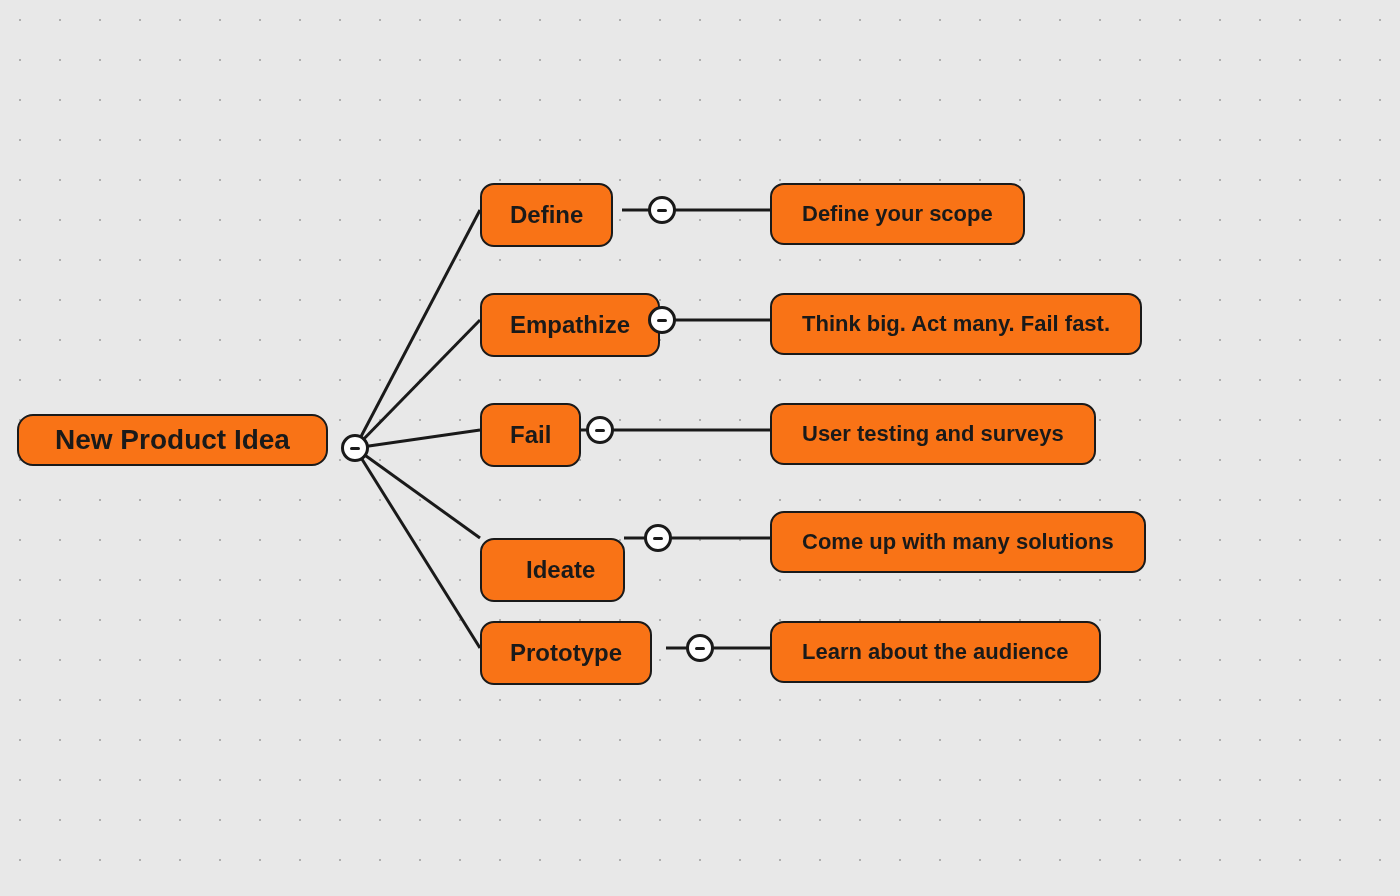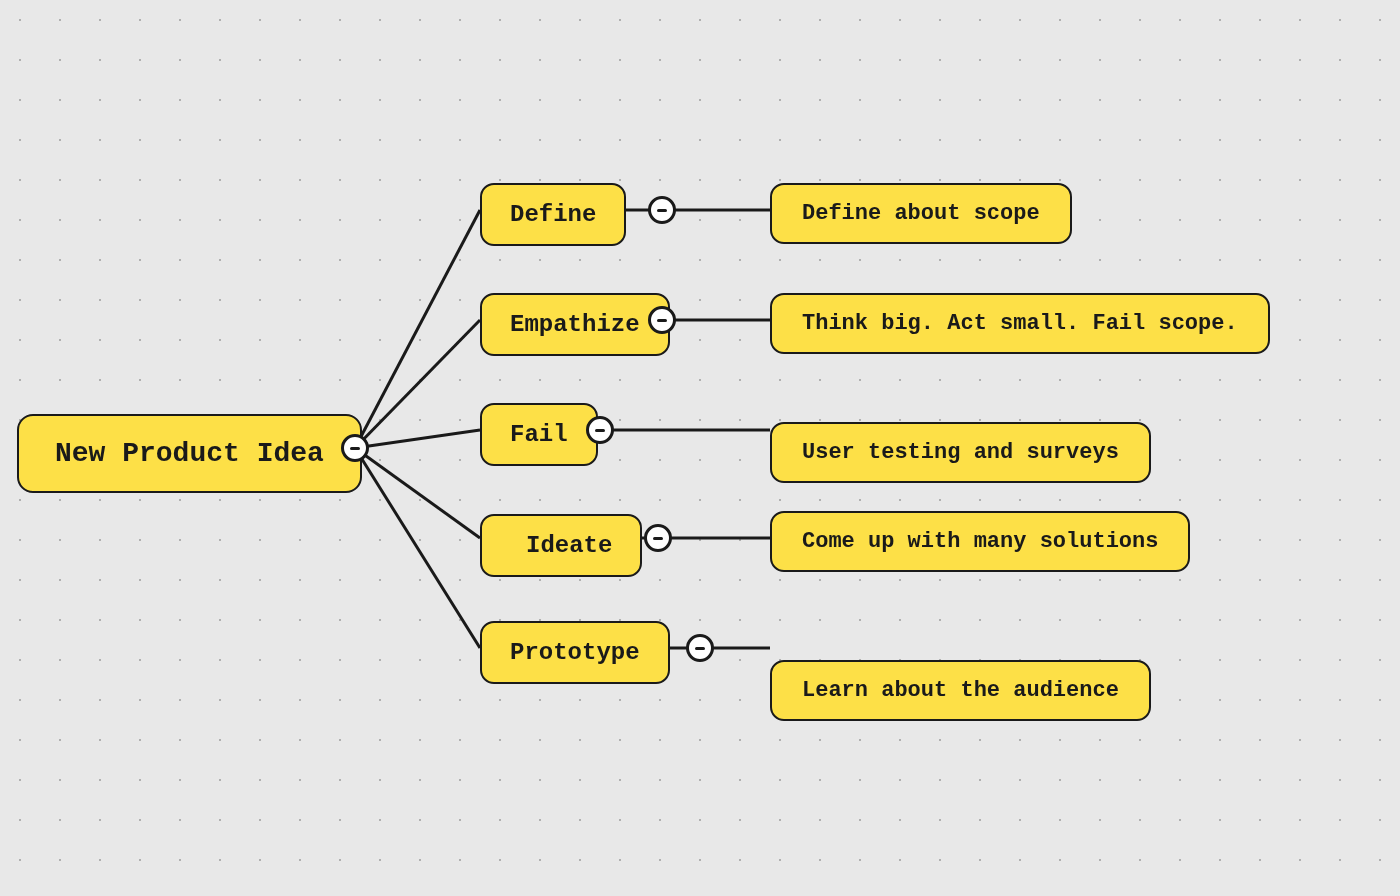--- a/index.html
+++ b/index.html
@@ -18,35 +18,34 @@
     svg#mindmap {
       position: absolute;
       top: 0;
       left: 0;
       width: 1400px;
       height: 896px;
     }
 
     .node-box {
       position: absolute;
-      background: #fde047;
+      background: #f97316;
       border: 2.5px solid #1a1a1a;
       border-radius: 14px;
       display: flex;
       align-items: center;
       justify-content: center;
       font-weight: 900;
       color: #1a1a1a;
       white-space: nowrap;
-      font-family: Liberation Mono, monospace;
     }
 
     .node-root {
       font-size: 28px;
-      padding: 22px 36px;
+      padding: 8px 36px;
       border-radius: 16px;
     }
 
     .node-branch {
       font-size: 24px;
       padding: 16px 28px;
       border-radius: 14px;
     }
 
     .node-leaf {
@@ -102,29 +101,29 @@
 
   <line x1="666" y1="648" x2="770" y2="648" stroke="#1a1a1a" stroke-width="3"></line>
 </svg>
 
 <div class="node-box node-root" style="left: 17px; top: 414px;">New Product Idea</div>
 
 <div class="connector-dot" style="left: 355px; top: 448px;"></div>
 
 <div class="node-box node-branch" style="left: 480px; top: 183px;">Define</div>
 <div class="connector-dot" style="left: 662px; top: 210px;"></div>
-<div class="node-box node-leaf" style="left: 770px; top: 183px;">Define about scope</div>
+<div class="node-box node-leaf" style="left: 770px; top: 183px;">Define your scope</div>
 
 <div class="node-box node-branch" style="left: 480px; top: 293px;">Empathize</div>
 <div class="connector-dot" style="left: 662px; top: 320px;"></div>
-<div class="node-box node-leaf" style="left: 770px; top: 293px;">Think big. Act small. Fail scope.</div>
+<div class="node-box node-leaf" style="left: 770px; top: 293px;">Think big. Act many. Fail fast.</div>
 
 <div class="node-box node-branch" style="left: 480px; top: 403px;">Fail</div>
 <div class="connector-dot" style="left: 600px; top: 430px;"></div>
-<div class="node-box node-leaf" style="left: 770px; top: 422px;">User testing and surveys</div>
+<div class="node-box node-leaf" style="left: 770px; top: 403px;">User testing and surveys</div>
 
-<div class="node-box node-branch" style="left: 480px; top: 514px; padding-left: 44px;">Ideate</div>
+<div class="node-box node-branch" style="left: 480px; top: 538px; padding-left: 44px;">Ideate</div>
 <div class="connector-dot" style="left: 658px; top: 538px;"></div>
 <div class="node-box node-leaf" style="left: 770px; top: 511px; text-align: right;">Come up with many solutions</div>
 
 <div class="node-box node-branch" style="left: 480px; top: 621px;">Prototype</div>
 <div class="connector-dot" style="left: 700px; top: 648px;"></div>
-<div class="node-box node-leaf" style="left: 770px; top: 621px; margin-top: 39px;">Learn about the audience</div>
+<div class="node-box node-leaf" style="left: 770px; top: 621px;">Learn about the audience</div>
 
 </body></html>

